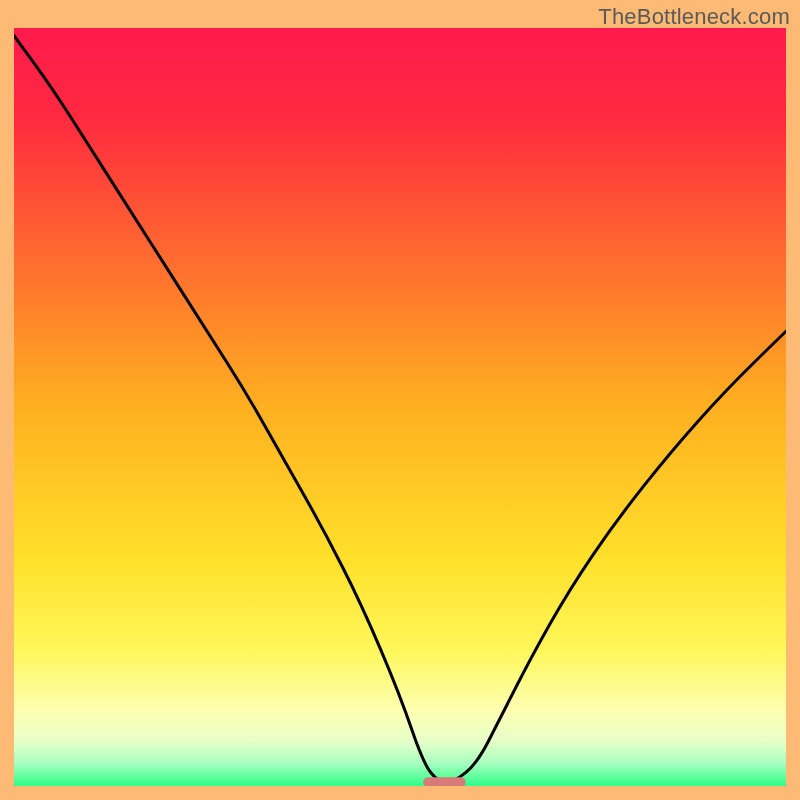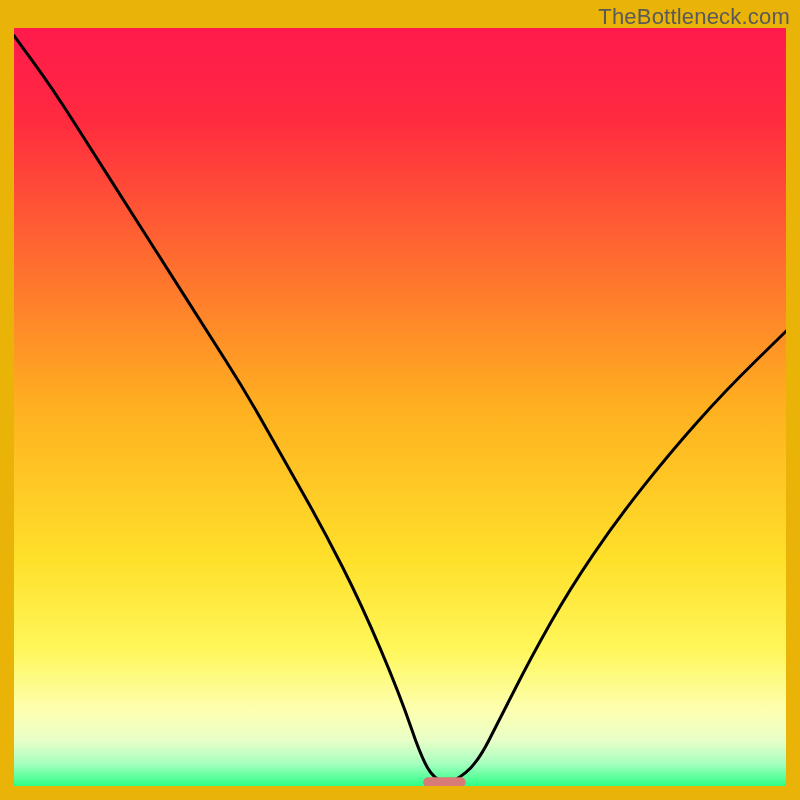--- a/index.html
+++ b/index.html
@@ -8,21 +8,21 @@
     width: 800px;
     height: 800px;
     overflow: hidden;
     background: #000;
     font-family: Arial, Helvetica, sans-serif;
   }
   .frame {
     position: relative;
     width: 800px;
     height: 800px;
-    background: #eab308;
+    background: #fdba74;
   }
   .watermark {
     position: absolute;
     top: 4px;
     right: 10px;
     color: #5a5a5a;
     font-size: 22px;
     font-weight: 500;
     letter-spacing: 0.2px;
     z-index: 10;

